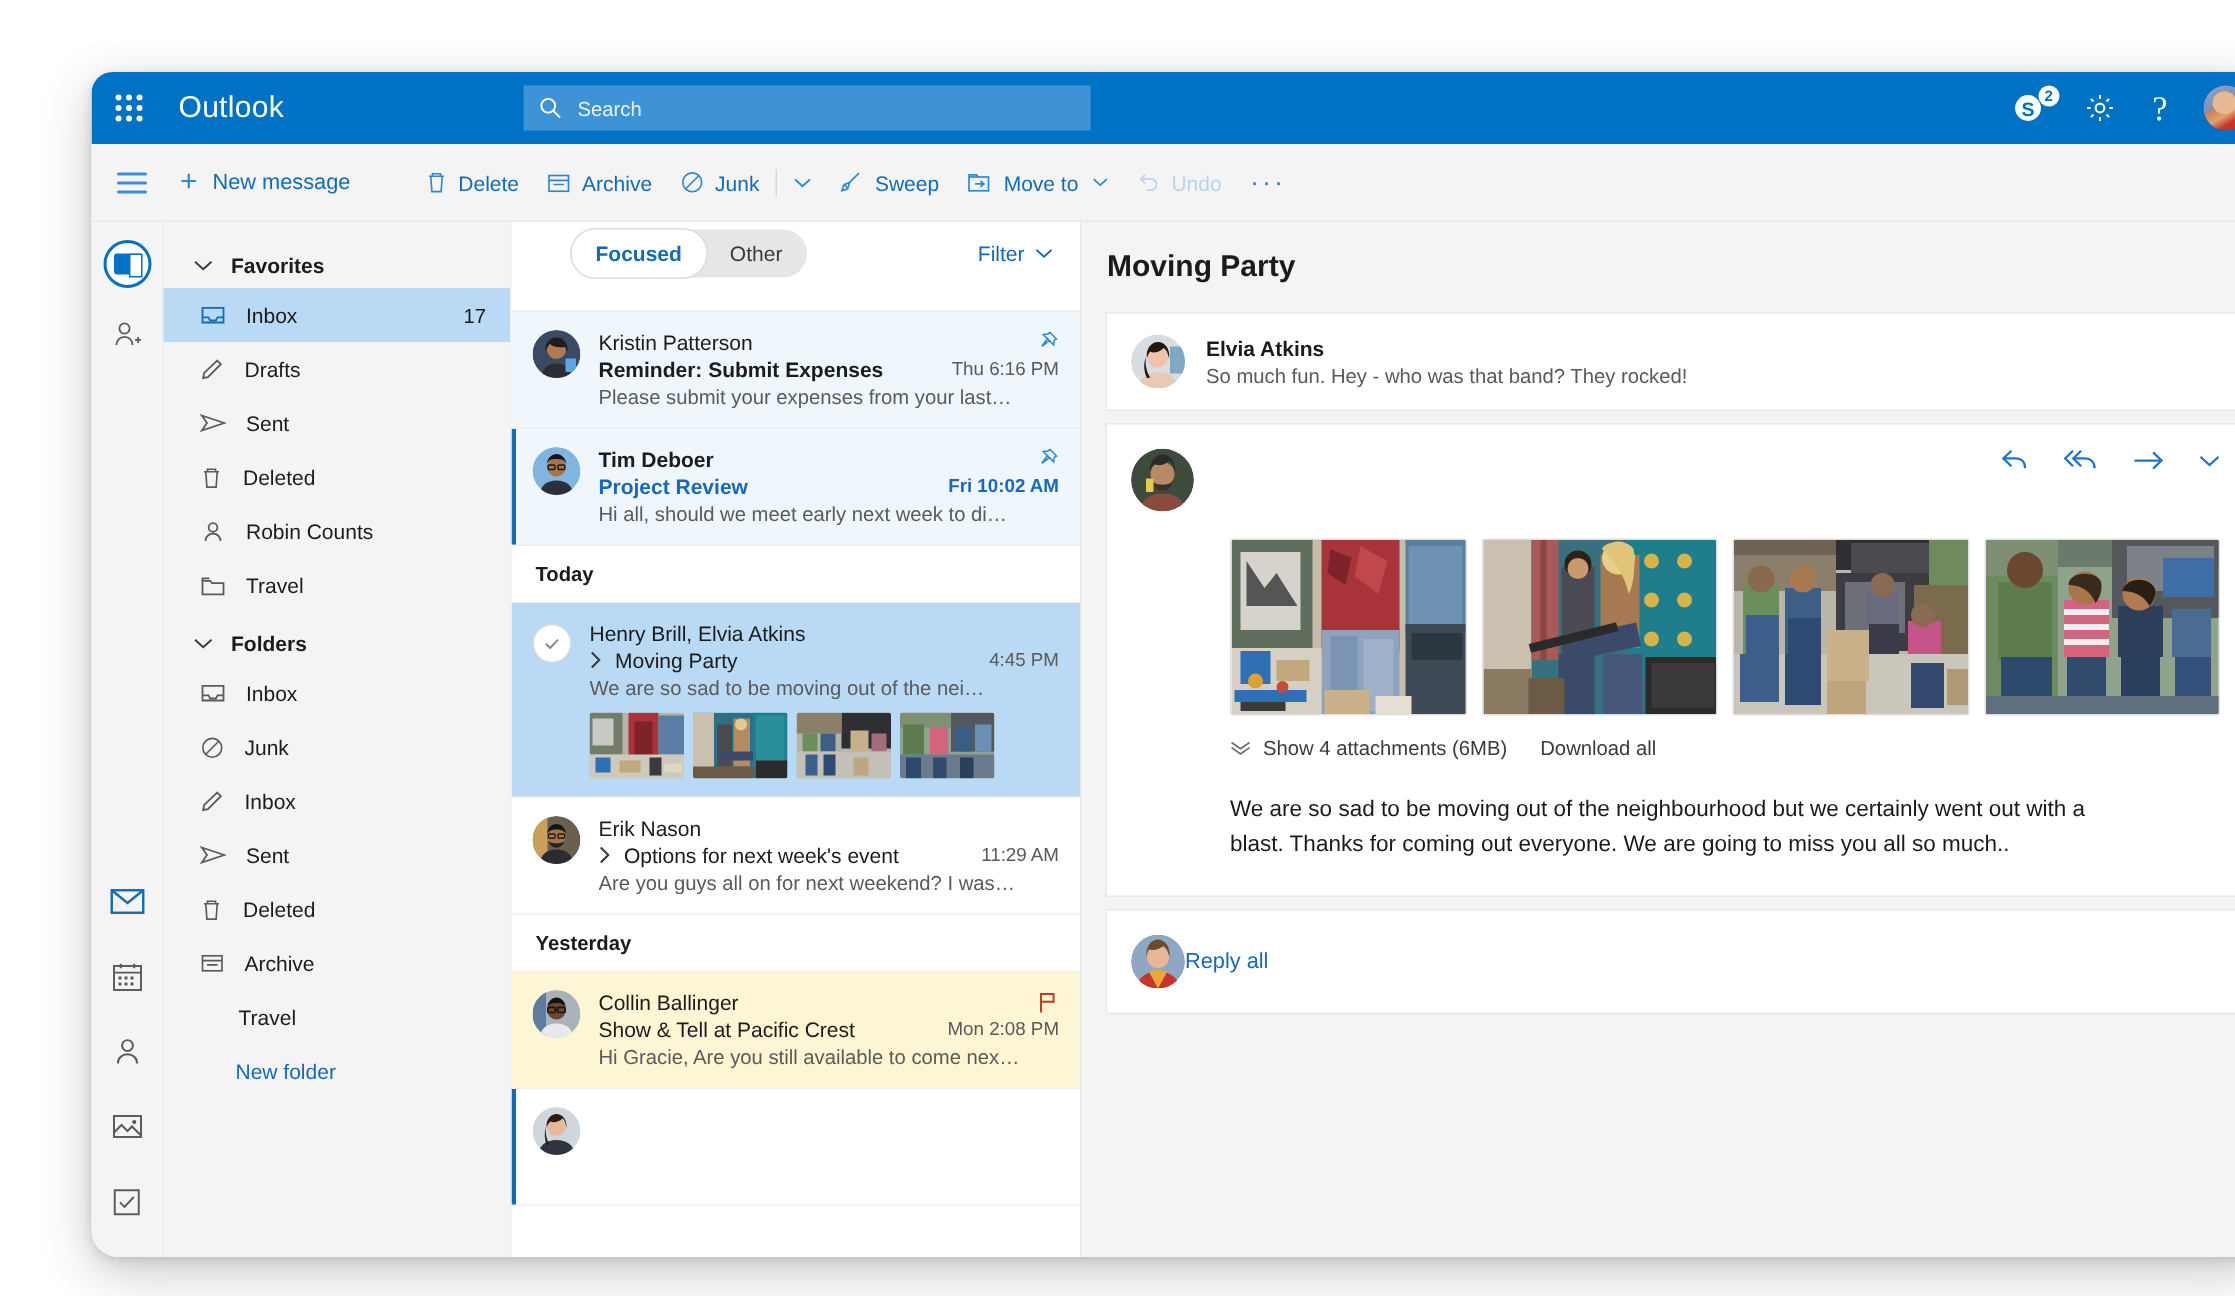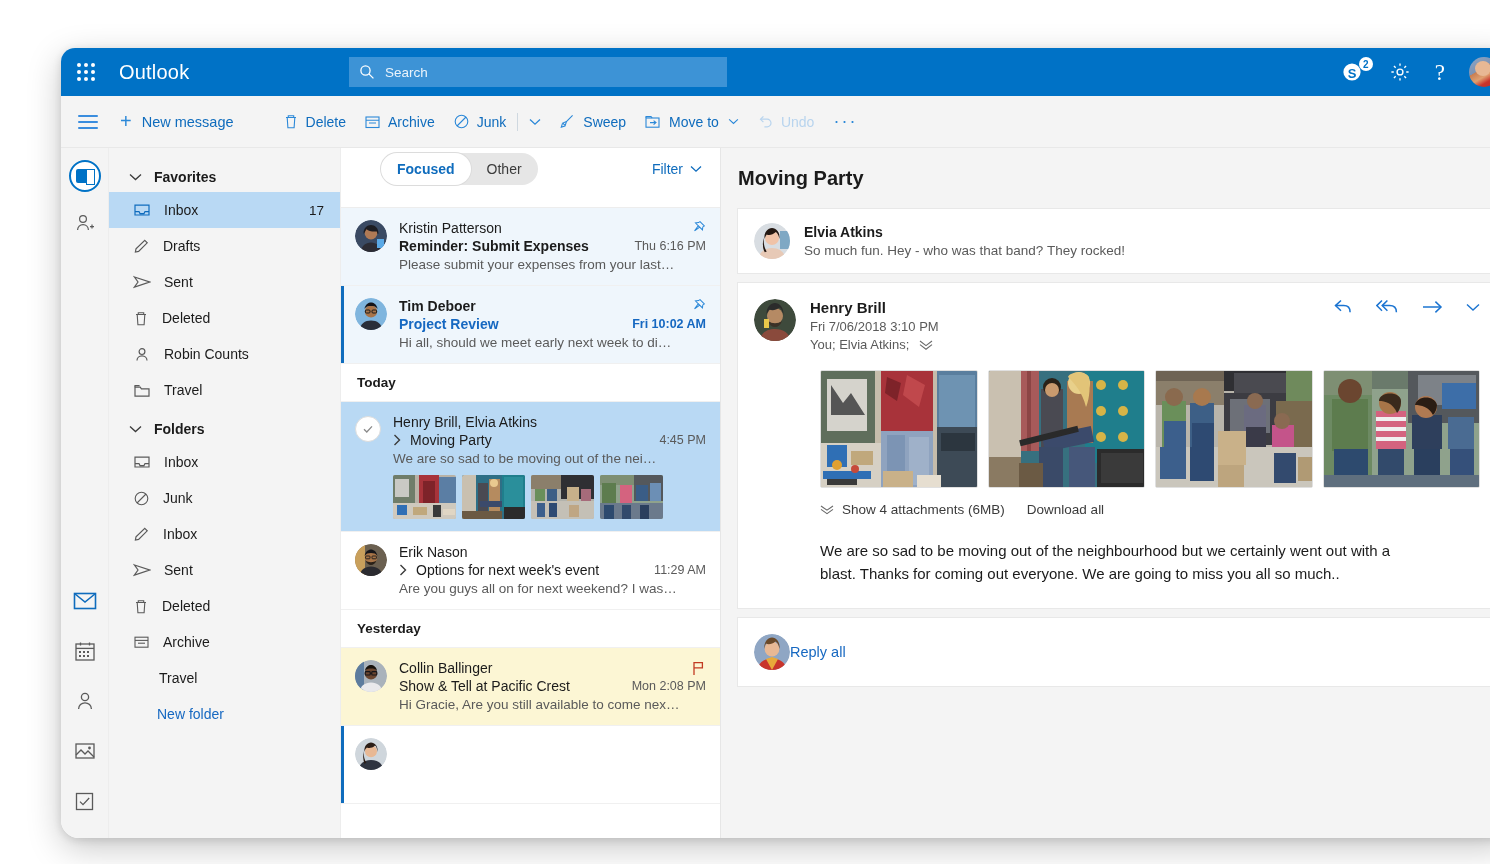--- a/index.html
+++ b/index.html
@@ -779,32 +779,20 @@
           <div class="mc-av">
             <svg width="42" height="42" viewBox="0 0 42 42">
                 <circle cx="21" cy="21" r="21" fill="#3e4a3c"></circle>
                 <path d="M6 42c0-8 7-12 15-12s15 4 15 12z" fill="#8a4a3c"></path>
                 <circle cx="21" cy="17" r="8" fill="#b58a64"></circle>
                 <path d="M12.6 16c-.6-8 4.2-12 8.4-12s9 4 8.4 12c-1-4.6-2.2-6.6-4-7.6-3.4 3-7.6 3.4-10 2-1.4 1.6-2.2 3.6-2.8 5.6z" fill="#2b2b2b"></path>
                 <path d="M14 22c1.4 4 4 6 7 6s5.6-2 7-6c-2 1.6-4.2 2.2-7 2.2s-5-.6-7-2.2z" fill="#3a3127"></path>
                 <rect x="10" y="20" width="5" height="9" fill="#e8c84a"></rect>
               </svg>
           </div>
-          <div>
-            <div class="mc-name">Henry Brill</div>
-            <div class="mc-date">Fri 7/06/2018 3:10 PM</div>
-            <div class="mc-to">
-              <span>You; Elvia Atkins;</span>
-              <span>
-                <svg width="14" height="10" viewBox="0 0 14 10">
-                    <path d="M1 1l6 4.6L13 1M1 4.6l6 4.6 6-4.6" fill="none" stroke="#6a6a6a" stroke-width="1.1"></path>
-                  </svg>
-              </span>
-            </div>
-          </div>
         </div>
 
         <div class="mc-actions">
           <span class="act">
             <svg width="20" height="16" viewBox="0 0 20 16">
                 <path d="M7 1.5L1.5 6.6 7 11.8" fill="none" stroke="#1b74d1" stroke-width="1.5"></path>
                 <path d="M1.5 6.6h8.2c4 0 6.4 2.6 6.4 6.6" fill="none" stroke="#1b74d1" stroke-width="1.5"></path>
               </svg>
           </span>
           <span class="act">

